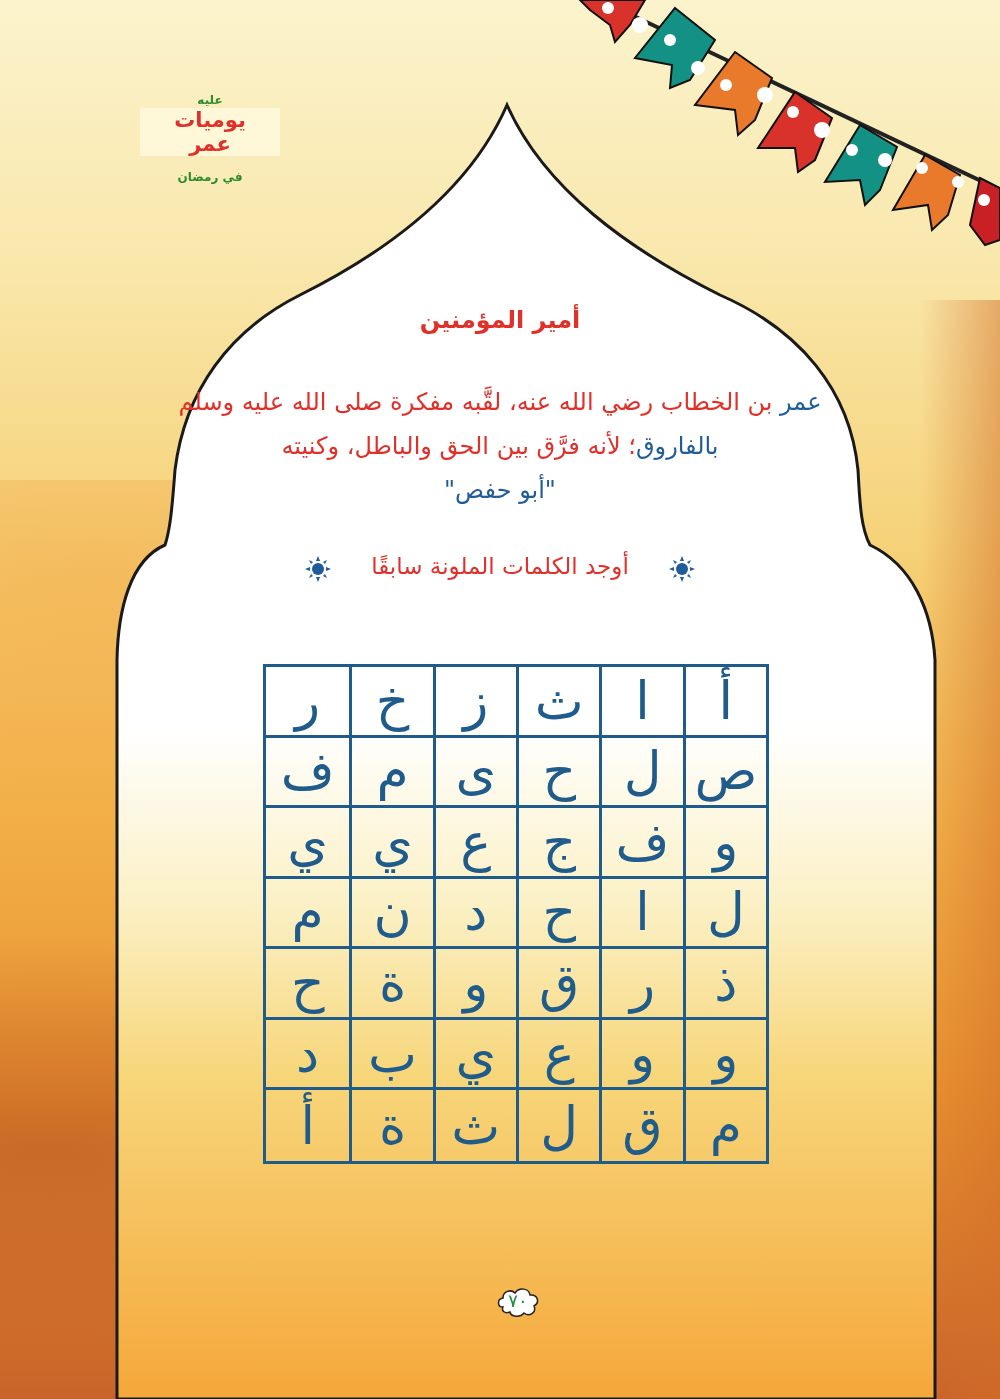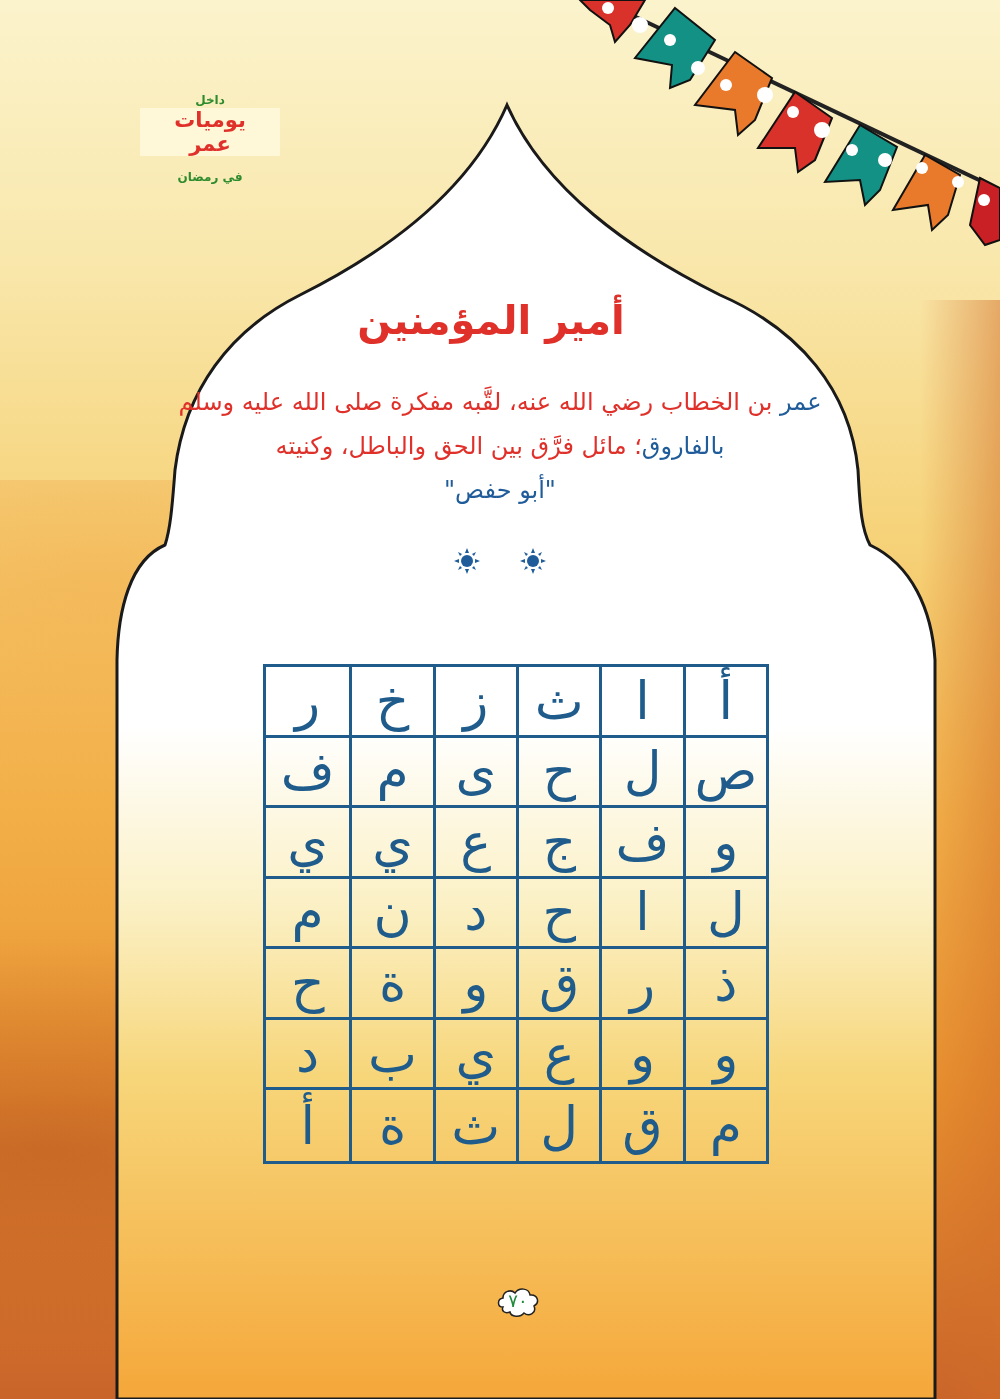--- a/index.html
+++ b/index.html
@@ -18,22 +18,22 @@
     .arch-svg { position: absolute; left: 0; top: 0; width: 1000px; height: 1399px; }
 
     .brand {
       position: absolute; left: 140px; top: 92px; width: 140px; text-align: center; direction: rtl;
     }
     .brand .b1 { color: #2e8b2e; font-weight: bold; font-size: 12px; line-height: 16px; }
     .brand .b2 { color: #e0302a; font-weight: bold; font-size: 21px; line-height: 24px; background: #fff8d8; display: inline-block; padding: 0 15px; }
     .brand .b3 { color: #2e8b2e; font-weight: bold; font-size: 12px; line-height: 18px; margin-top: 12px; }
 
     .title {
-      position: absolute; left: 241px; width: 500px; top: 290px; text-align: center;
-      color: #e0302a; font-weight: bold; font-size: 40px; direction: rtl; line-height: 60px;
+      position: absolute; left: 250px; width: 500px; top: 290px; text-align: center;
+      color: #e0302a; font-weight: bold; font-size: 24px; direction: rtl; line-height: 60px;
     }
     .para {
       position: absolute; left: 175px; width: 650px; top: 380px; text-align: center;
       direction: rtl; font-size: 24px; line-height: 44px; color: #e0302a;
     }
     .para .blue { color: #1f5c99; }
     .instr {
       position: absolute; left: 240px; width: 520px; top: 545px; text-align: center;
       direction: rtl; font-size: 23px; line-height: 42px; color: #e0302a;
     }
@@ -114,49 +114,50 @@
       <circle cx="262" cy="130" r="8"></circle>
     <circle cx="292" cy="150" r="6"></circle>
       <circle cx="325" cy="160" r="7"></circle>
     <circle cx="362" cy="168" r="6"></circle>
       <circle cx="398" cy="182" r="6"></circle>
     <circle cx="424" cy="200" r="6"></circle>
   </g>
 </svg>
 
 <div class="brand">
-  <div class="b1">داخل</div>
+  <div class="b1">عليه</div>
   <div><span class="b2">يوميات عمر</span></div>
   <div class="b3">في رمضان</div>
 </div>
 
 <div class="title">أمير المؤمنين</div>
 
 <div class="para">
-  <span class="blue">عمر</span><span> بن الخطاب رضي الله عنه، لقَّبه مفكرة صلى الله عليه وسلم </span><span class="blue">بالفاروق</span><span>؛ مائل فرَّق بين الحق والباطل، وكنيته</span><br>
+  <span class="blue">عمر</span><span> بن الخطاب رضي الله عنه، لقَّبه مفكرة صلى الله عليه وسلم </span><span class="blue">بالفاروق</span><span>؛ لأنه فرَّق بين الحق والباطل، وكنيته</span><br>
   <span class="blue">"أبو حفص"</span>
 </div>
 
 <div class="instr">
   <div class="instr-line1">
     <span class="sun">
       <svg width="26" height="26" viewBox="0 0 26 26">
           <g fill="#1f5c99">
             <circle cx="13" cy="13" r="6"></circle>
             <polygon points="13,0 15,5 11,5"></polygon>
             <polygon points="13,26 15,21 11,21"></polygon>
             <polygon points="0,13 5,11 5,15"></polygon>
             <polygon points="26,13 21,11 21,15"></polygon>
             <polygon points="4,4 8,6 6,8"></polygon>
             <polygon points="22,4 20,8 18,6"></polygon>
             <polygon points="4,22 6,18 8,20"></polygon>
             <polygon points="22,22 18,20 20,18"></polygon>
           </g>
         </svg>
     </span>
+    <span>أوجد الكلمات الملونة سابقًا</span>
     <span class="sun">
       <svg width="26" height="26" viewBox="0 0 26 26">
           <g fill="#1f5c99">
             <circle cx="13" cy="13" r="6"></circle>
             <polygon points="13,0 15,5 11,5"></polygon>
             <polygon points="13,26 15,21 11,21"></polygon>
             <polygon points="0,13 5,11 5,15"></polygon>
             <polygon points="26,13 21,11 21,15"></polygon>
             <polygon points="4,4 8,6 6,8"></polygon>
             <polygon points="22,4 20,8 18,6"></polygon>

